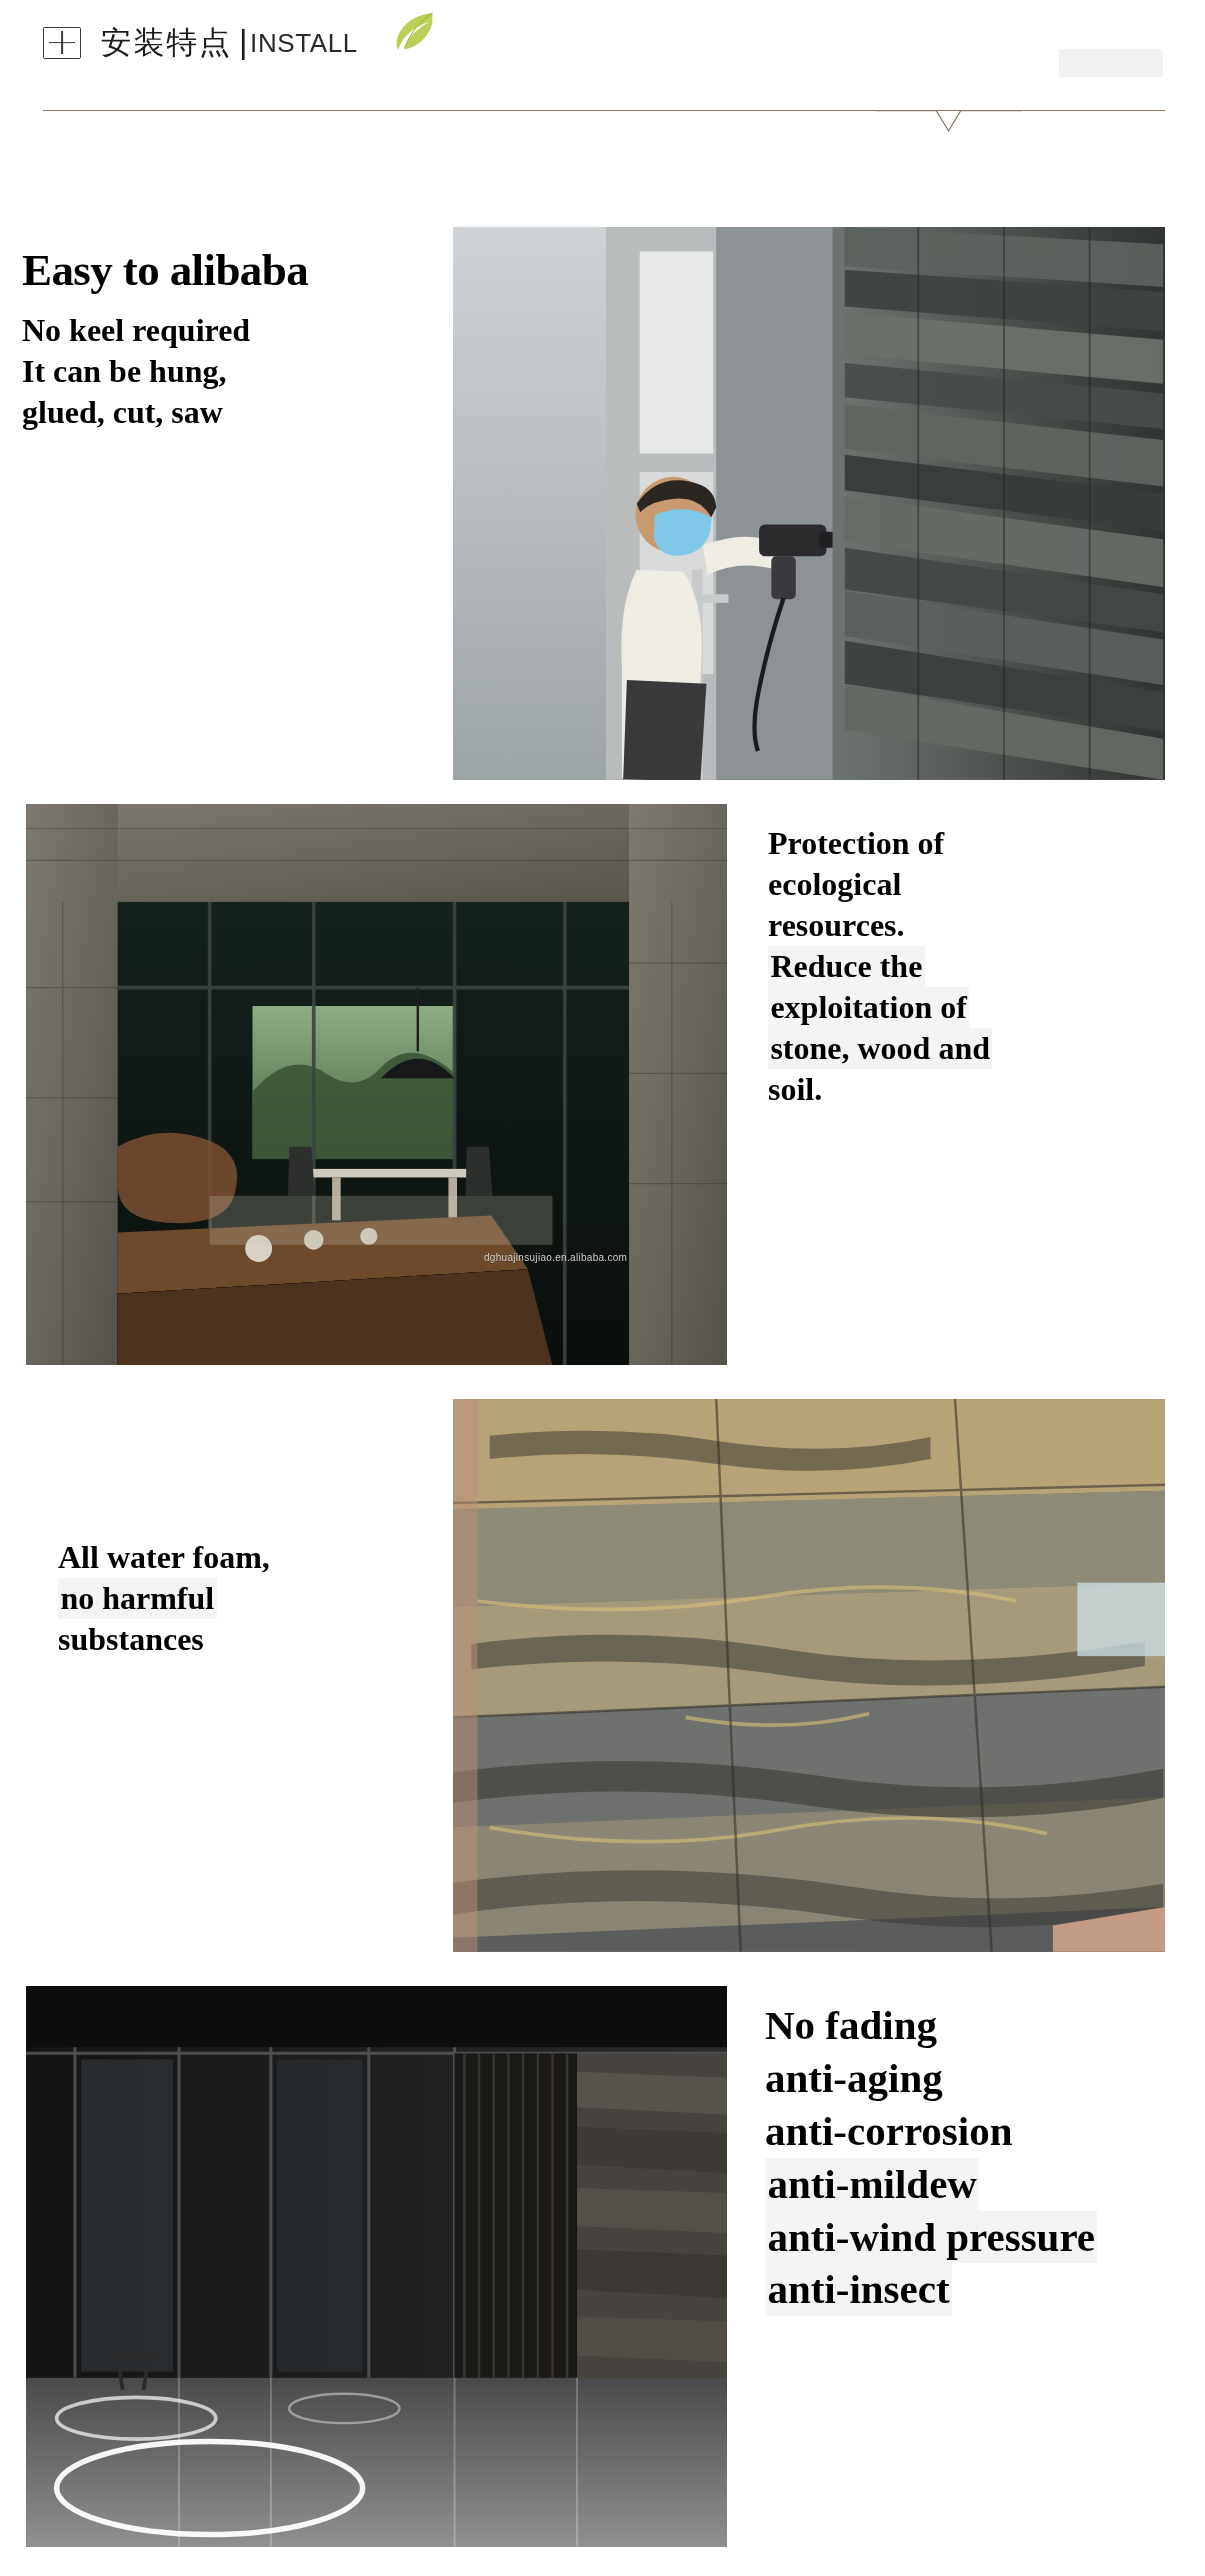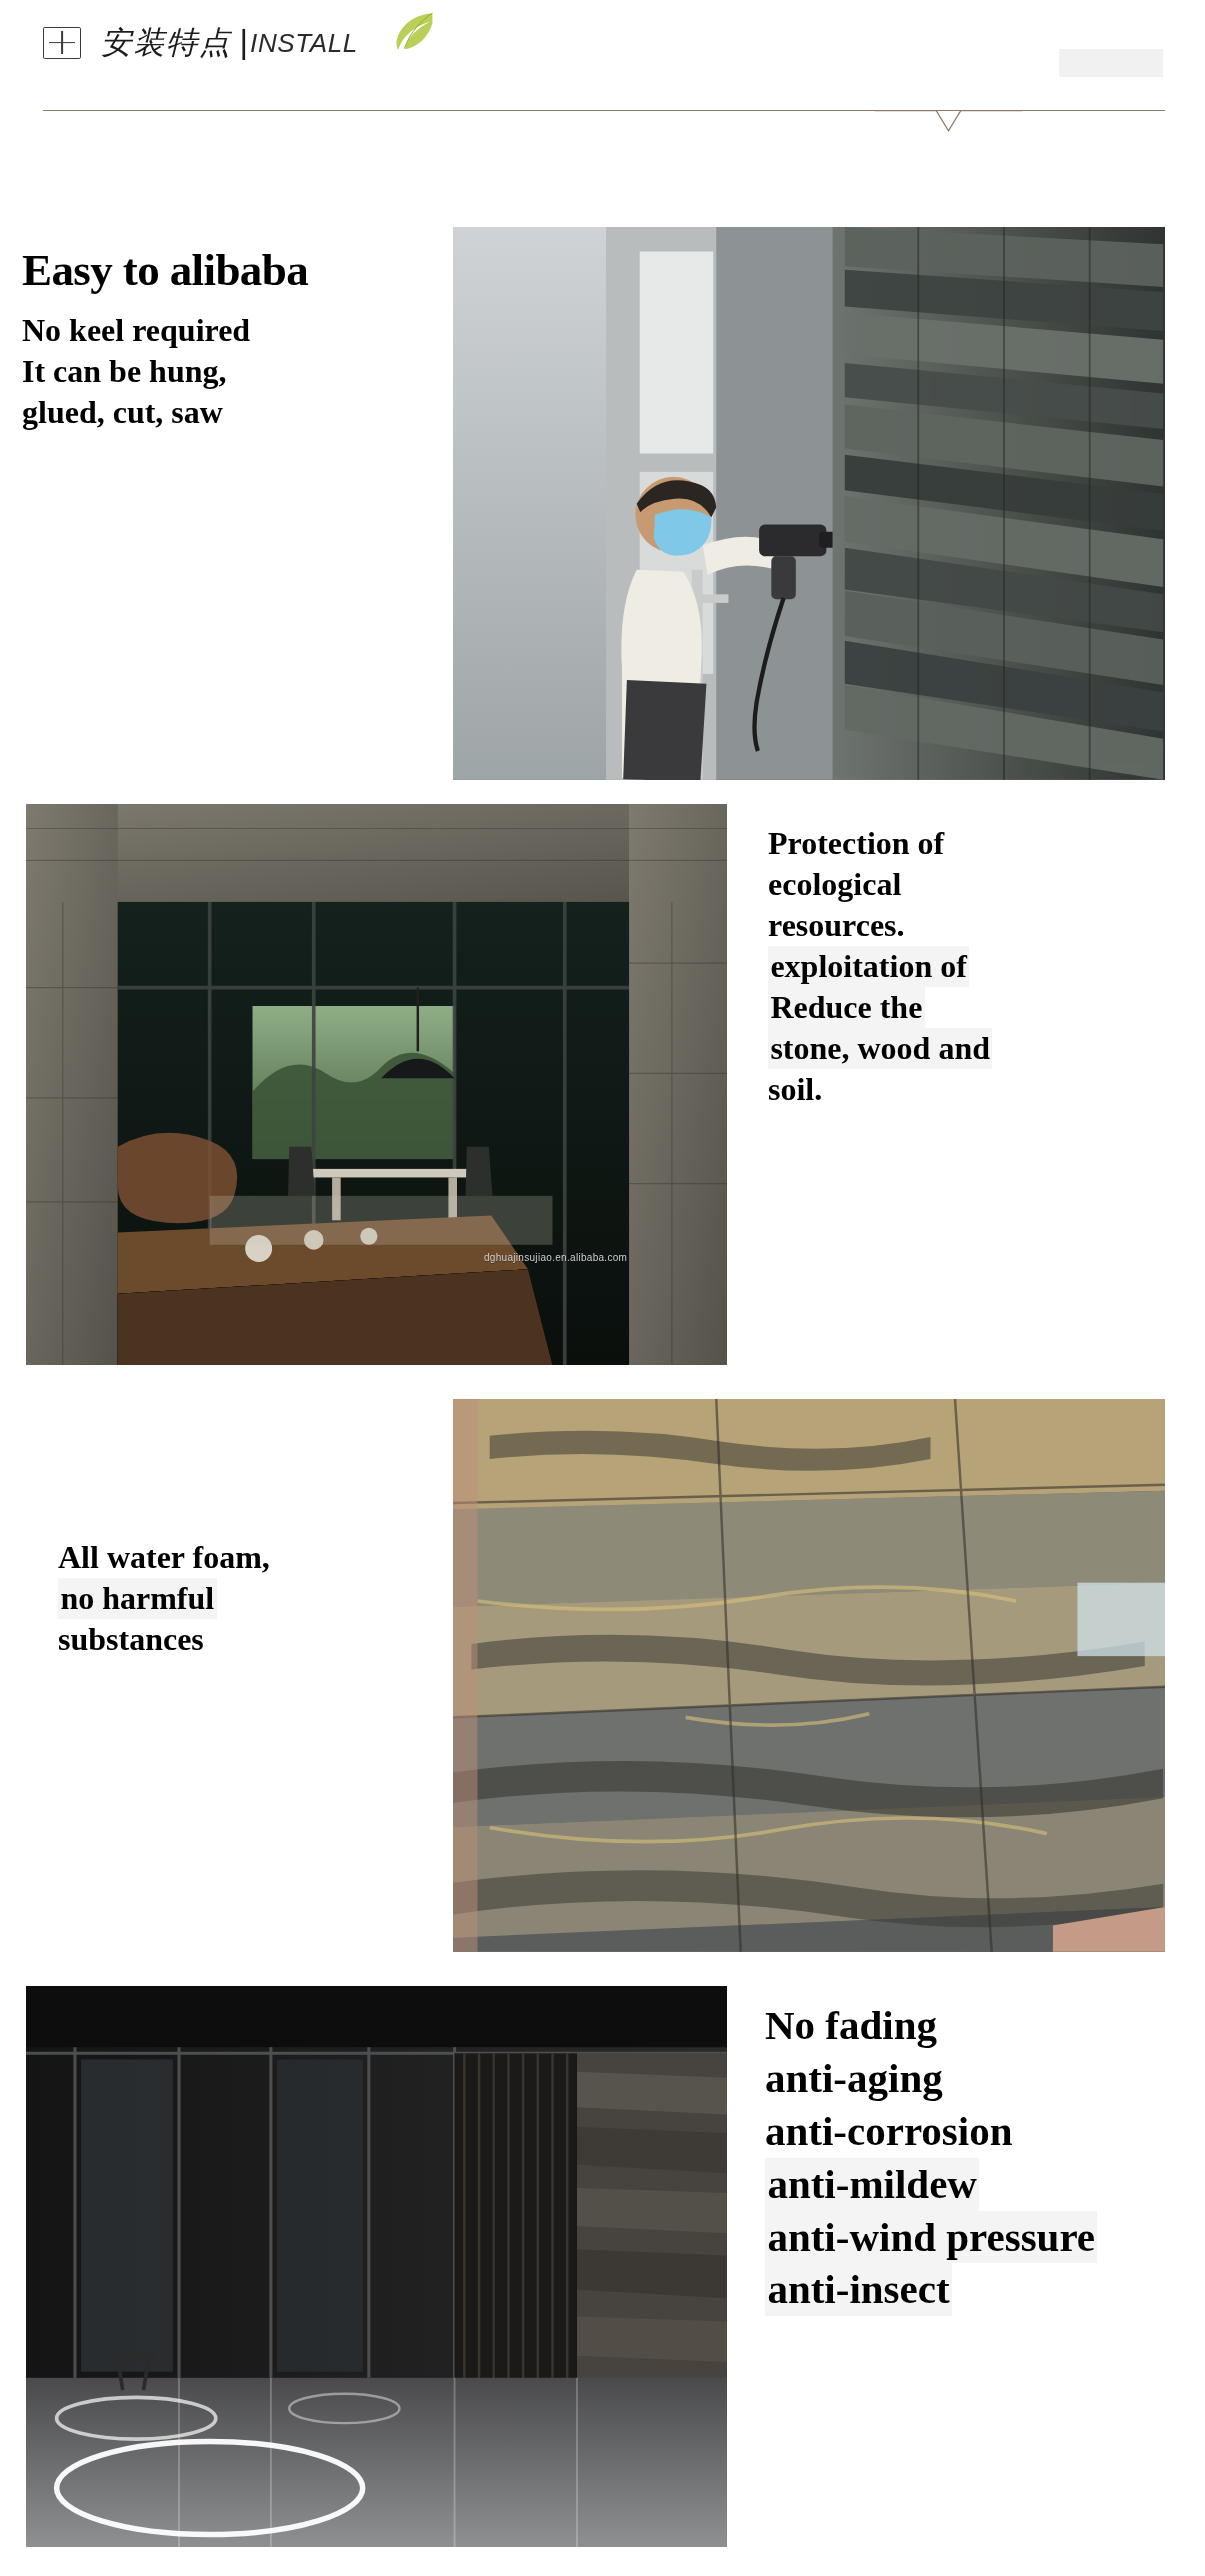--- a/index.html
+++ b/index.html
@@ -20,21 +20,20 @@
     overflow: hidden;
   }
 
   
   .header {
     position: absolute;
     left: 0;
     top: 0;
     width: 1206px;
     height: 132px;
-    font-style: italic;
   }
   .header-inner {
     position: absolute;
     left: 43px;
     top: 24.5px;
     display: flex;
     align-items: flex-end;
   }
   .header-icon {
     width: 38px;
@@ -398,22 +397,22 @@
 
       <rect x="300" y="640" width="560" height="80" fill="#cdc6b9" opacity="0.25"></rect>
     </svg>
   </div>
   <div class="watermark">dghuajinsujiao.en.alibaba.com</div>
 
   <div class="b2-text">
     <p class="b-line">Protection of</p>
     <p class="b-line">ecological</p>
     <p class="b-line">resources.</p>
+    <p class="b-line"><span class="b2-hl"> Reduce the</span></p>
     <p class="b-line"><span class="b2-hl">exploitation of</span></p>
-    <p class="b-line"><span class="b2-hl"> Reduce the</span></p>
     <p class="b-line"><span class="b2-hl">stone, wood and</span></p>
     <p class="b-line">soil.</p>
   </div>
 
   <div class="b3-img">
     <svg class="ph" viewBox="0 0 1163 903" preserveAspectRatio="none">
       <defs>
         <linearGradient id="g3a" x1="0" y1="0" x2="1" y2="0.3">
           <stop offset="0" stop-color="#b9a277"></stop>
             <stop offset="0.45" stop-color="#8b8372"></stop>

